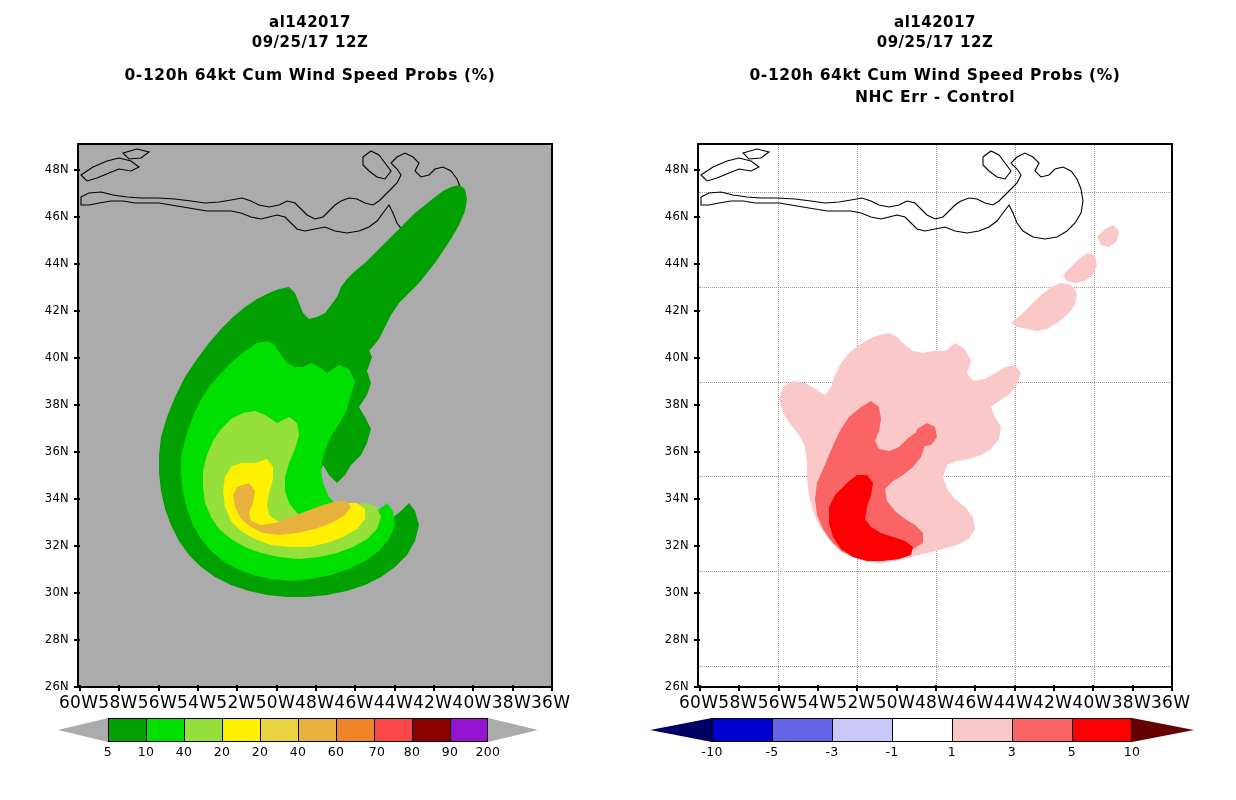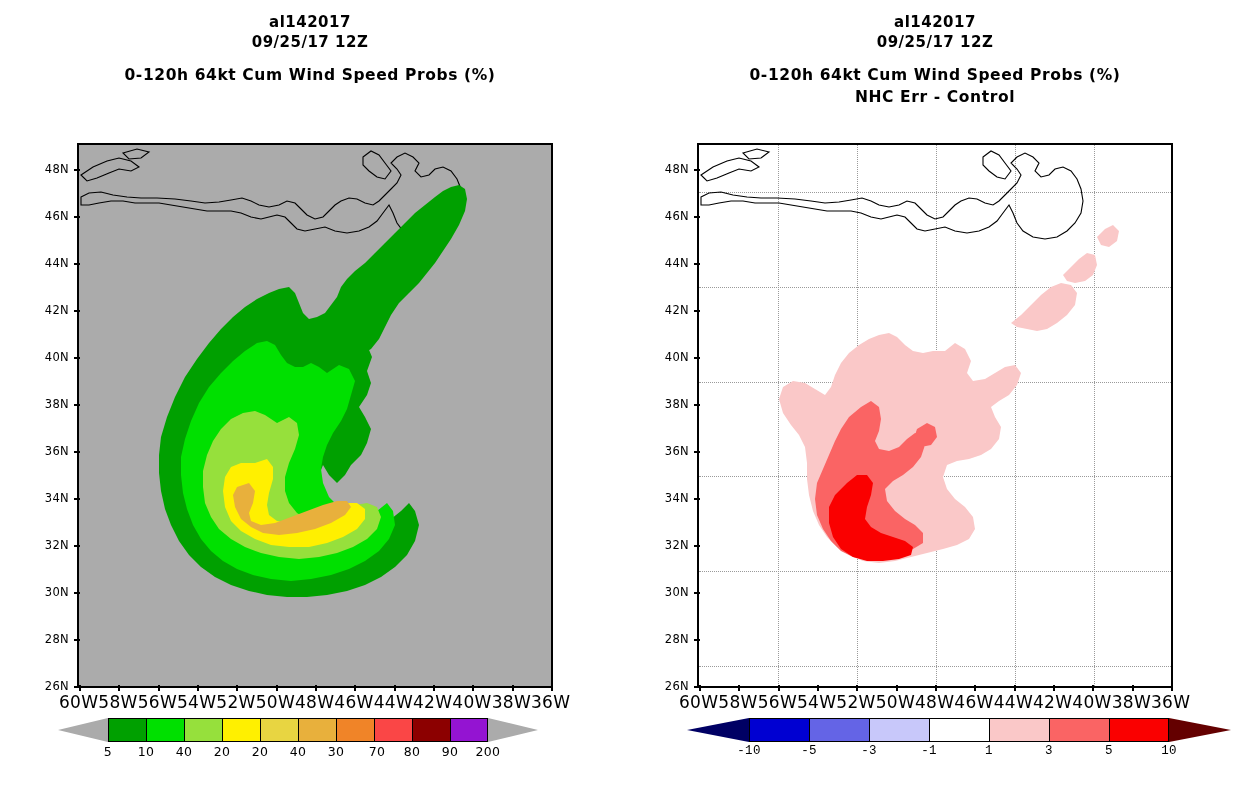--- a/index.html
+++ b/index.html
@@ -306,29 +306,29 @@
         <div class="cbar-cell" style="background: rgb(148, 20, 210); width: 38px;"></div>
       </div>
   <div class="cbar-arrow-r" style="left:448px; border-top:12px solid transparent; border-bottom:12px solid transparent; border-left:50px solid #ababab;"></div>
   <div class="cbar-ticklbls" id="left-cbar-labels" style="left:0; top:26px; width:520px;">
         <div class="cbar-lbl" style="left: 46px;">5</div>
         <div class="cbar-lbl" style="left: 84px;">10</div>
         <div class="cbar-lbl" style="left: 122px;">40</div>
         <div class="cbar-lbl" style="left: 160px;">20</div>
         <div class="cbar-lbl" style="left: 198px;">20</div>
         <div class="cbar-lbl" style="left: 236px;">40</div>
-        <div class="cbar-lbl" style="left: 274px;">30</div>
+        <div class="cbar-lbl" style="left: 274px;">60</div>
         <div class="cbar-lbl" style="left: 315px;">70</div>
         <div class="cbar-lbl" style="left: 350px;">80</div>
         <div class="cbar-lbl" style="left: 388px;">90</div>
         <div class="cbar-lbl" style="left: 426px;">200</div>
       </div>
 </div>
 
-<div class="cbar-wrap" style="left:699px; top:718px; width:520px; height:48px;font-family:Liberation Mono, monospace;">
+<div class="cbar-wrap" style="left:662px; top:718px; width:520px; height:48px;">
   <div class="cbar-arrow-l" style="left:-12px; border-top:12px solid transparent; border-bottom:12px solid transparent; border-right:62px solid #000064;"></div>
   <div class="cbar" id="right-cbar-cells" style="left:50px; top:0;">
         <div class="cbar-cell" style="background: rgb(0, 0, 210); width: 60px;"></div>
         <div class="cbar-cell" style="background: rgb(100, 100, 230); width: 60px;"></div>
         <div class="cbar-cell" style="background: rgb(200, 200, 250); width: 60px;"></div>
         <div class="cbar-cell" style="background: rgb(255, 255, 255); width: 60px;"></div>
         <div class="cbar-cell" style="background: rgb(250, 200, 200); width: 60px;"></div>
         <div class="cbar-cell" style="background: rgb(250, 100, 100); width: 60px;"></div>
         <div class="cbar-cell" style="background: rgb(250, 0, 0); width: 60px;"></div>
       </div>

